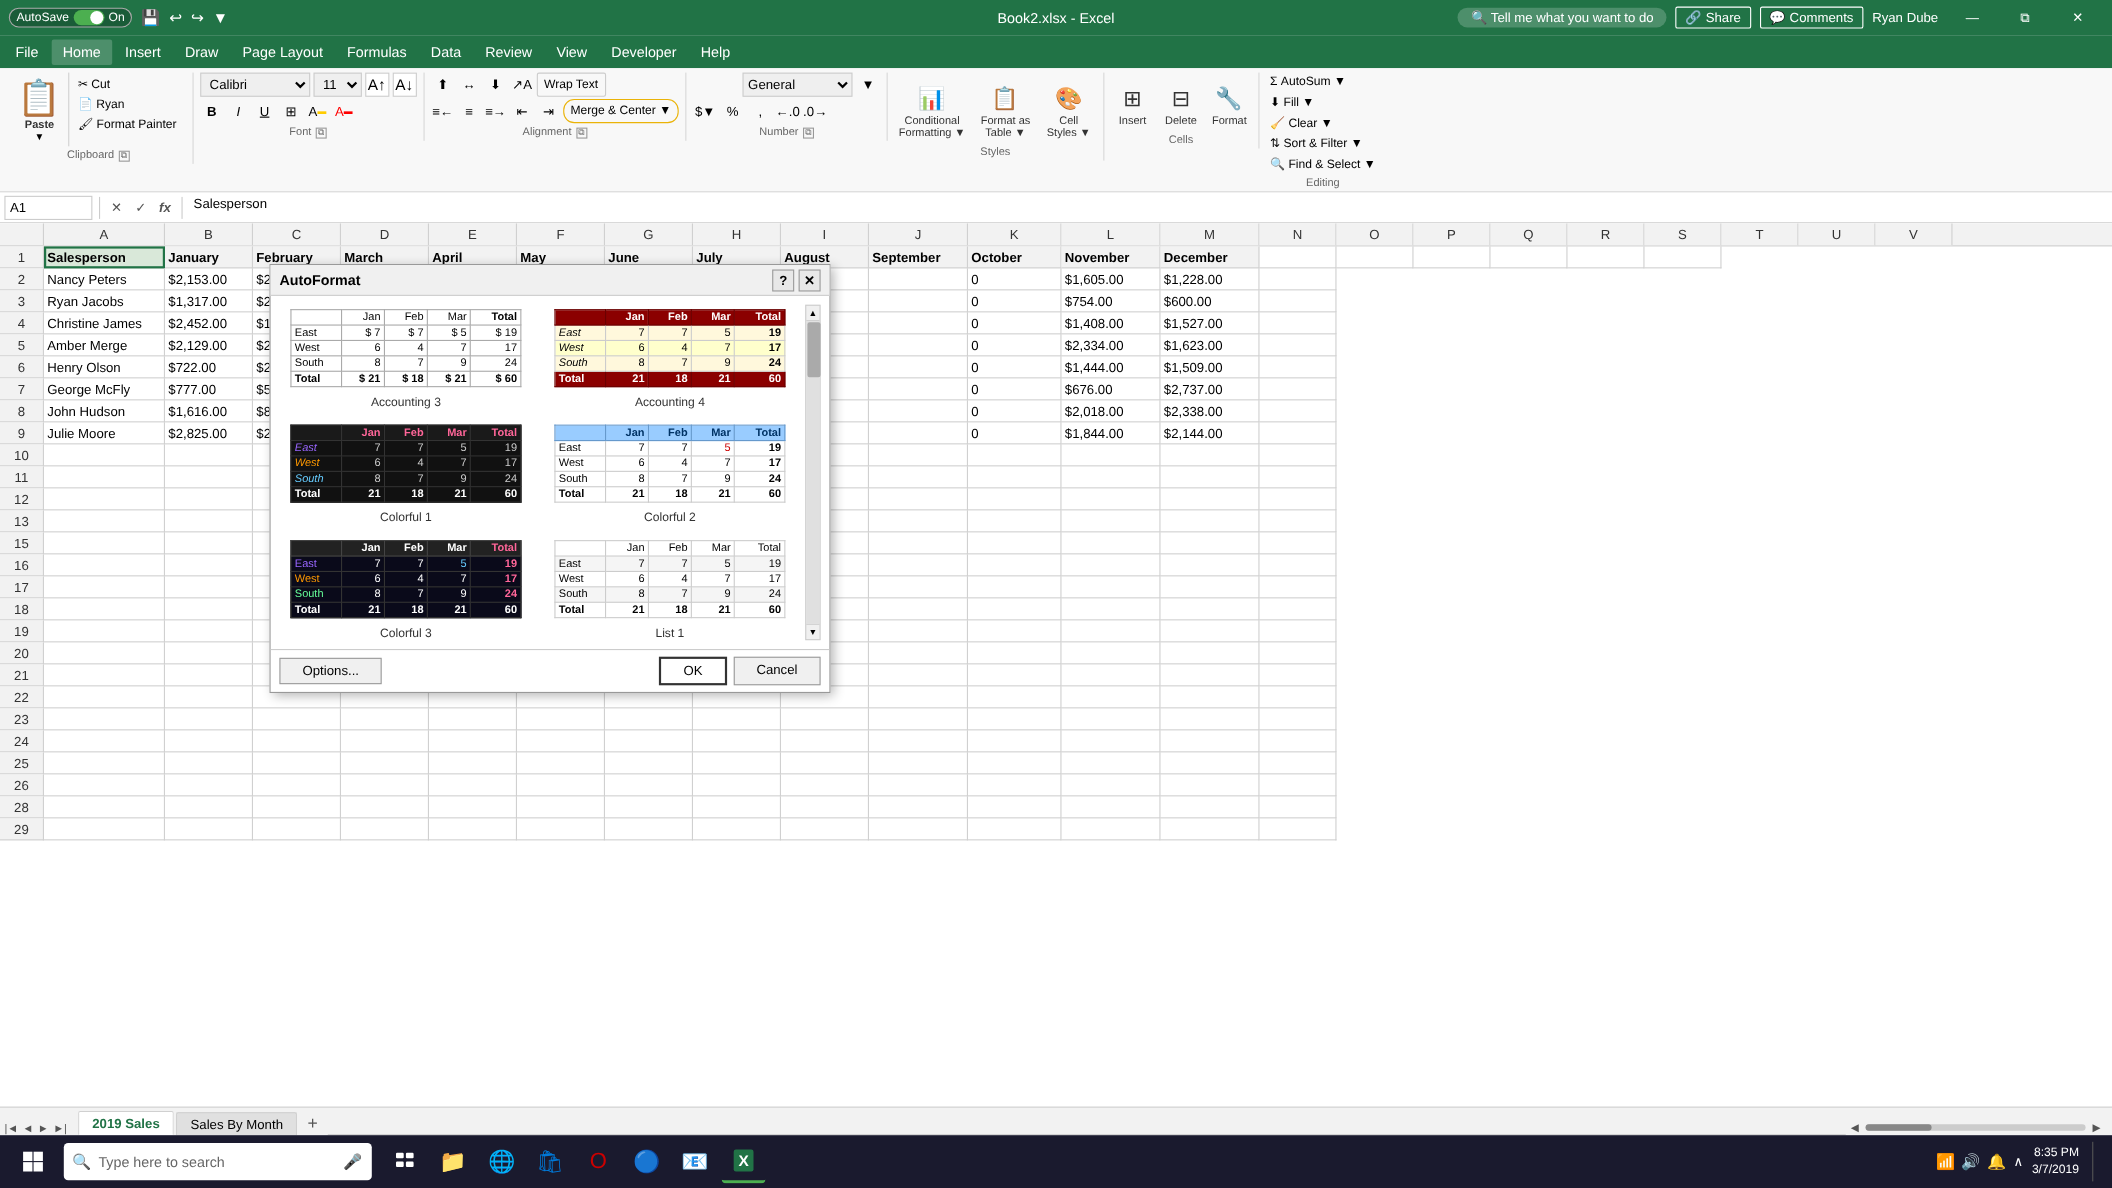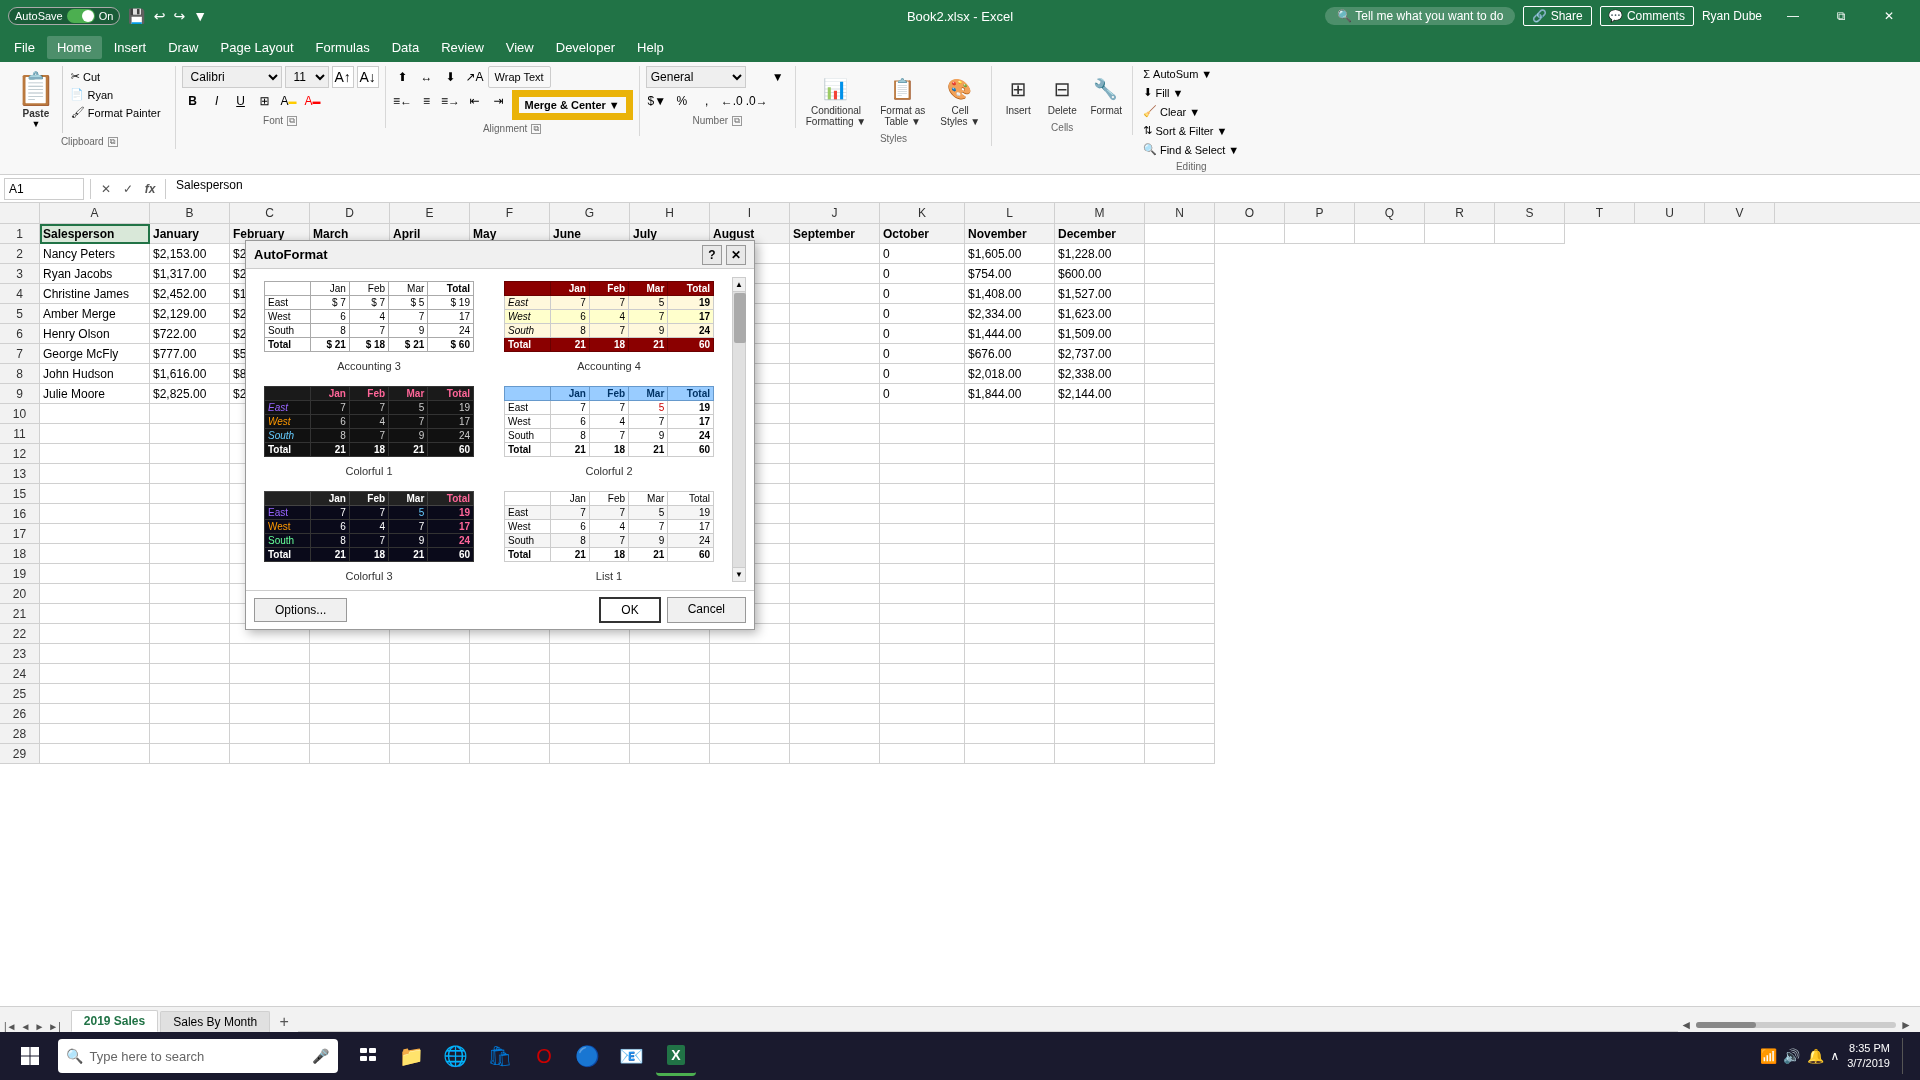--- a/index.html
+++ b/index.html
@@ -273,37 +273,37 @@
             <div class="rb-btn-sm" style="border:1px solid #ccc; padding: 2px 6px; border-radius:2px;">
               <span>Wrap Text</span>
             </div>
           </div>
           <div class="align-row">
             <div class="ff-btn">≡←</div>
             <div class="ff-btn">≡</div>
             <div class="ff-btn">≡→</div>
             <div class="ff-btn">⇤</div>
             <div class="ff-btn">⇥</div>
-            <div class="rb-btn-sm" style="border:7px solid #eab308; padding: 2px 6px; border-radius:0;font-weight:bold;">
+            <div class="rb-btn-sm" style="border:1px solid #eab308; padding: 2px 6px; border-radius:10px;">
               <span>Merge &amp; Center</span>
               <span>▼</span>
             </div>
           </div>
         </div>
       </div>
       <div class="ribbon-group-label">
         <span>Alignment</span>
         <span class="ribbon-group-label-expand">⧉</span>
       </div>
     </div>
 
     <div class="ribbon-group">
       <div class="ribbon-group-items">
         <div class="number-group-inner">
-          <div style="display:flex; align-items:center; gap:21px;">
+          <div style="display:flex; align-items:center; gap:3px;margin-left:45px;">
             <select style="height:22px; font-size:12px; border:1px solid #ccc; width:100px;">
               <option>General</option>
             </select>
             <div class="ff-btn">▼</div>
           </div>
           <div style="display:flex; gap:3px;">
             <div class="ff-btn">$▼</div>
             <div class="ff-btn">%</div>
             <div class="ff-btn">,</div>
             <div class="ff-btn">←.0</div>

